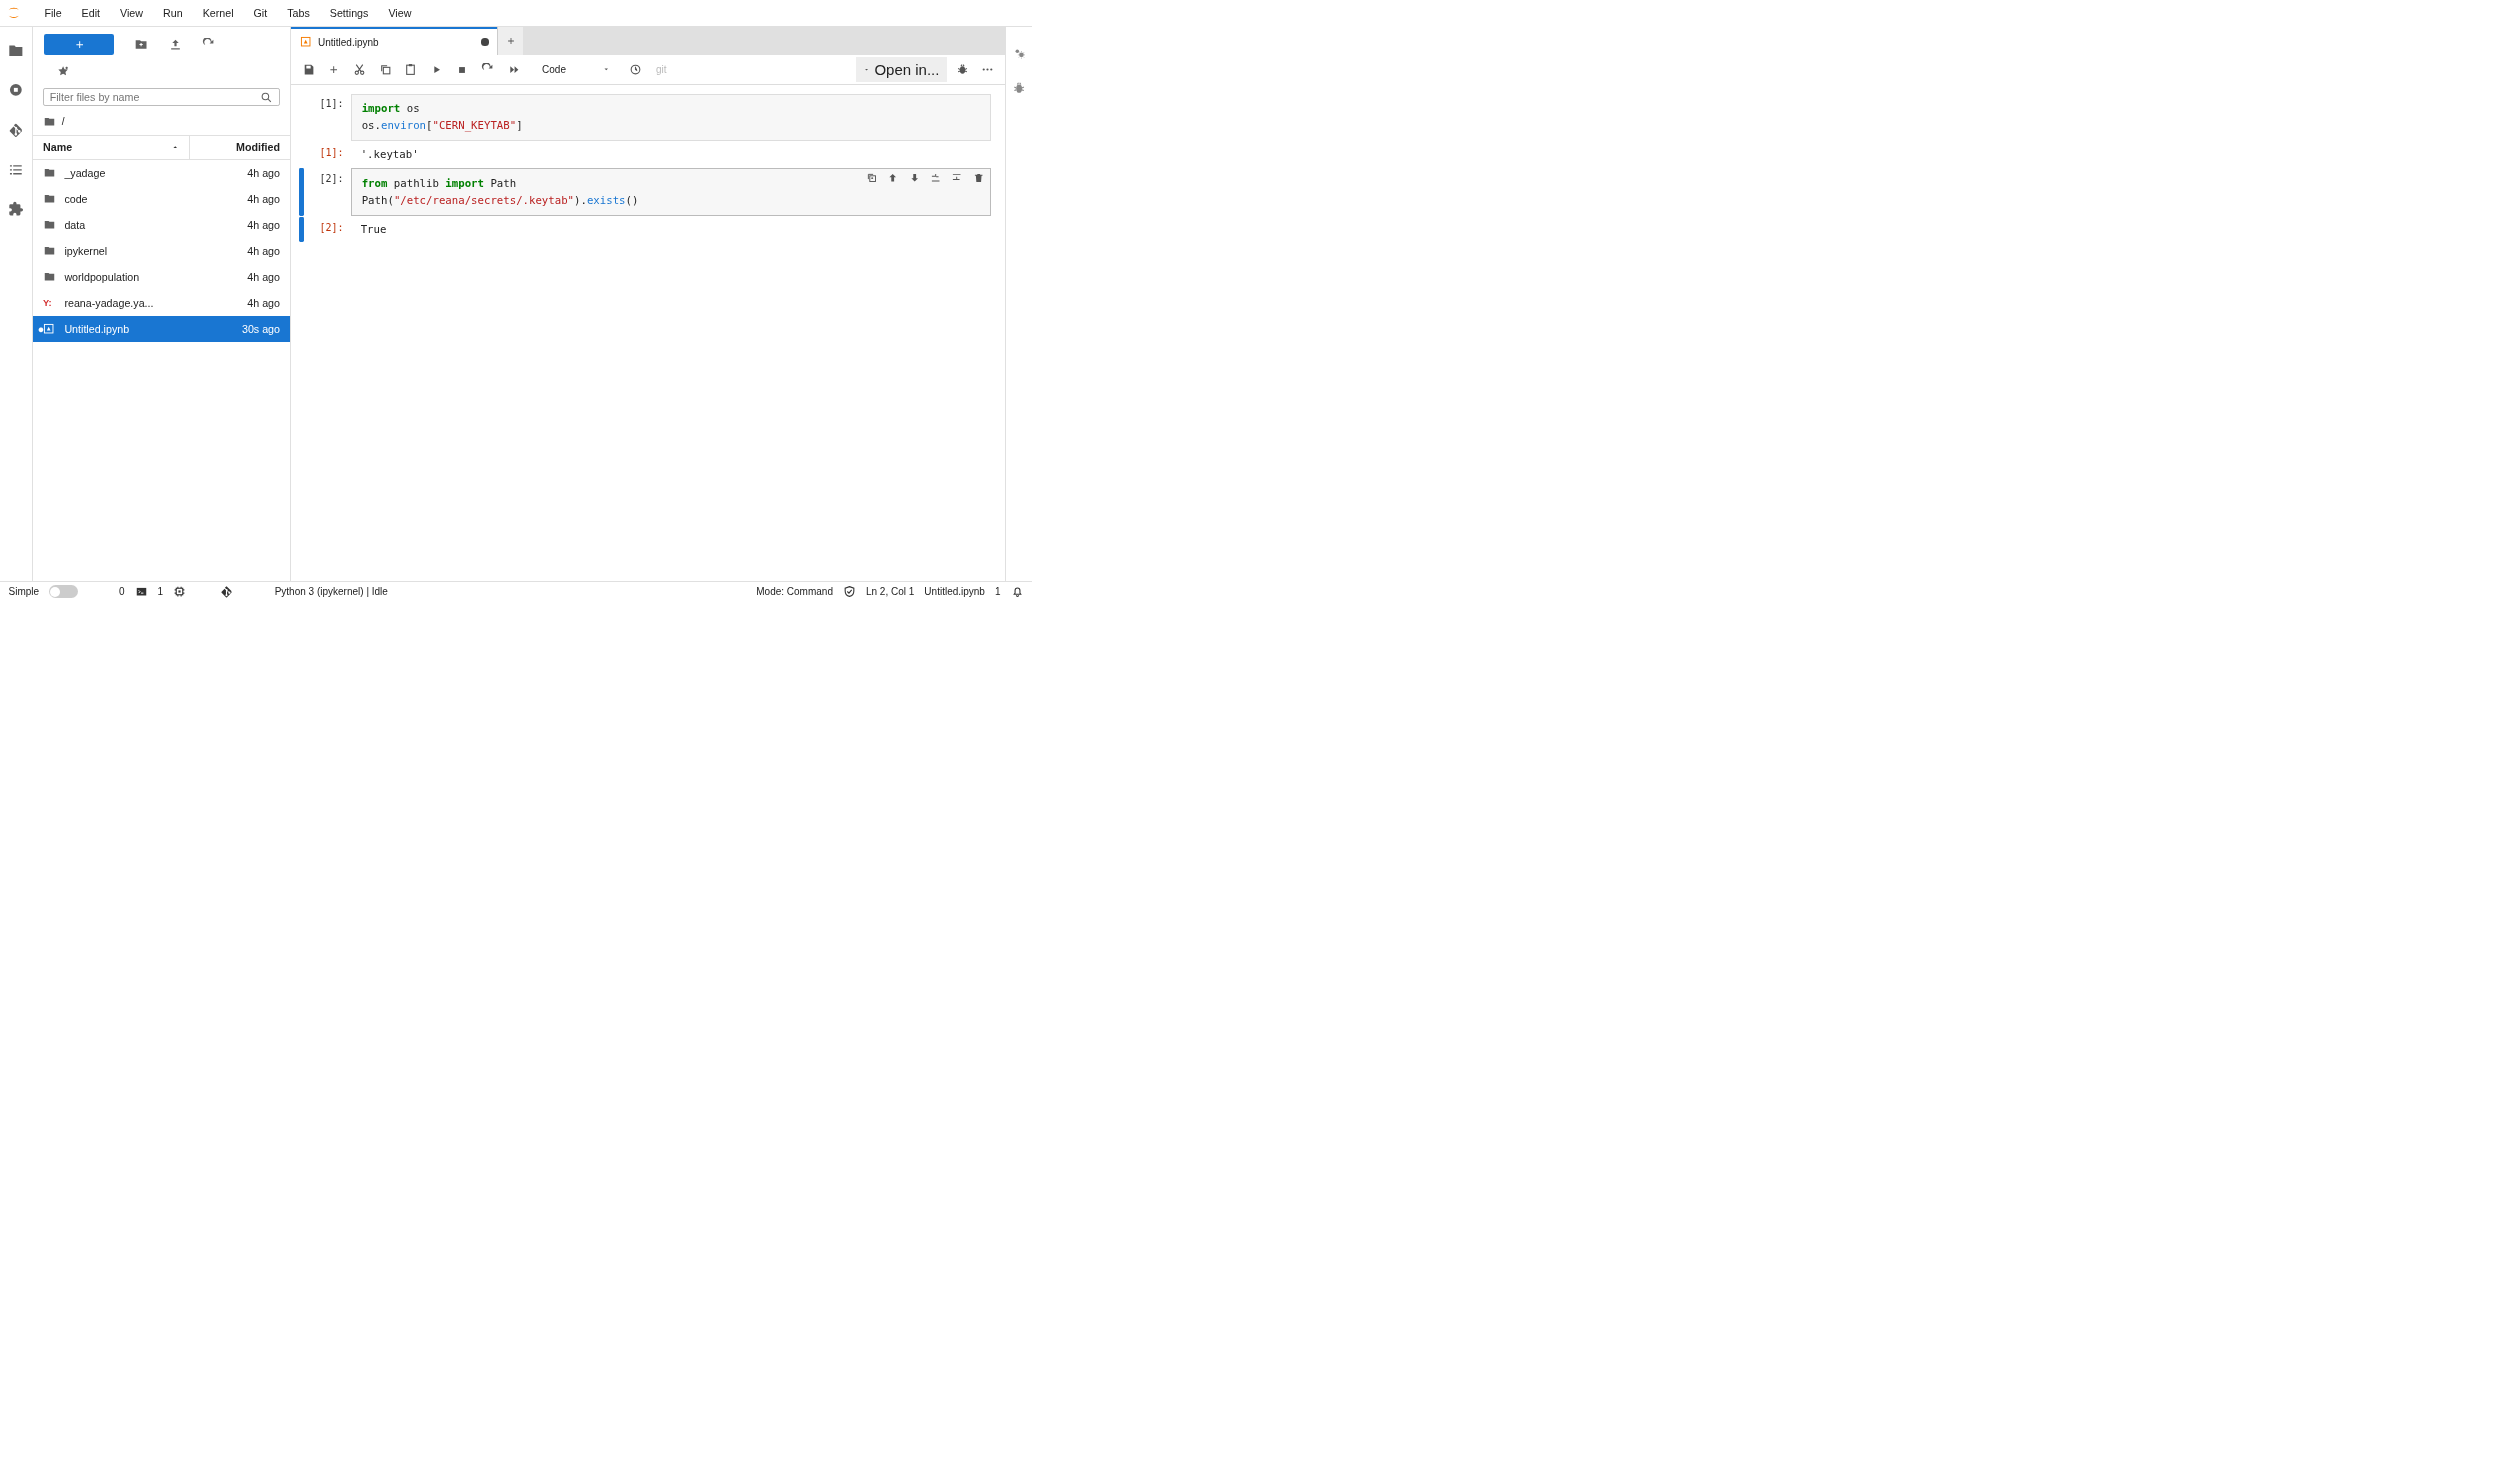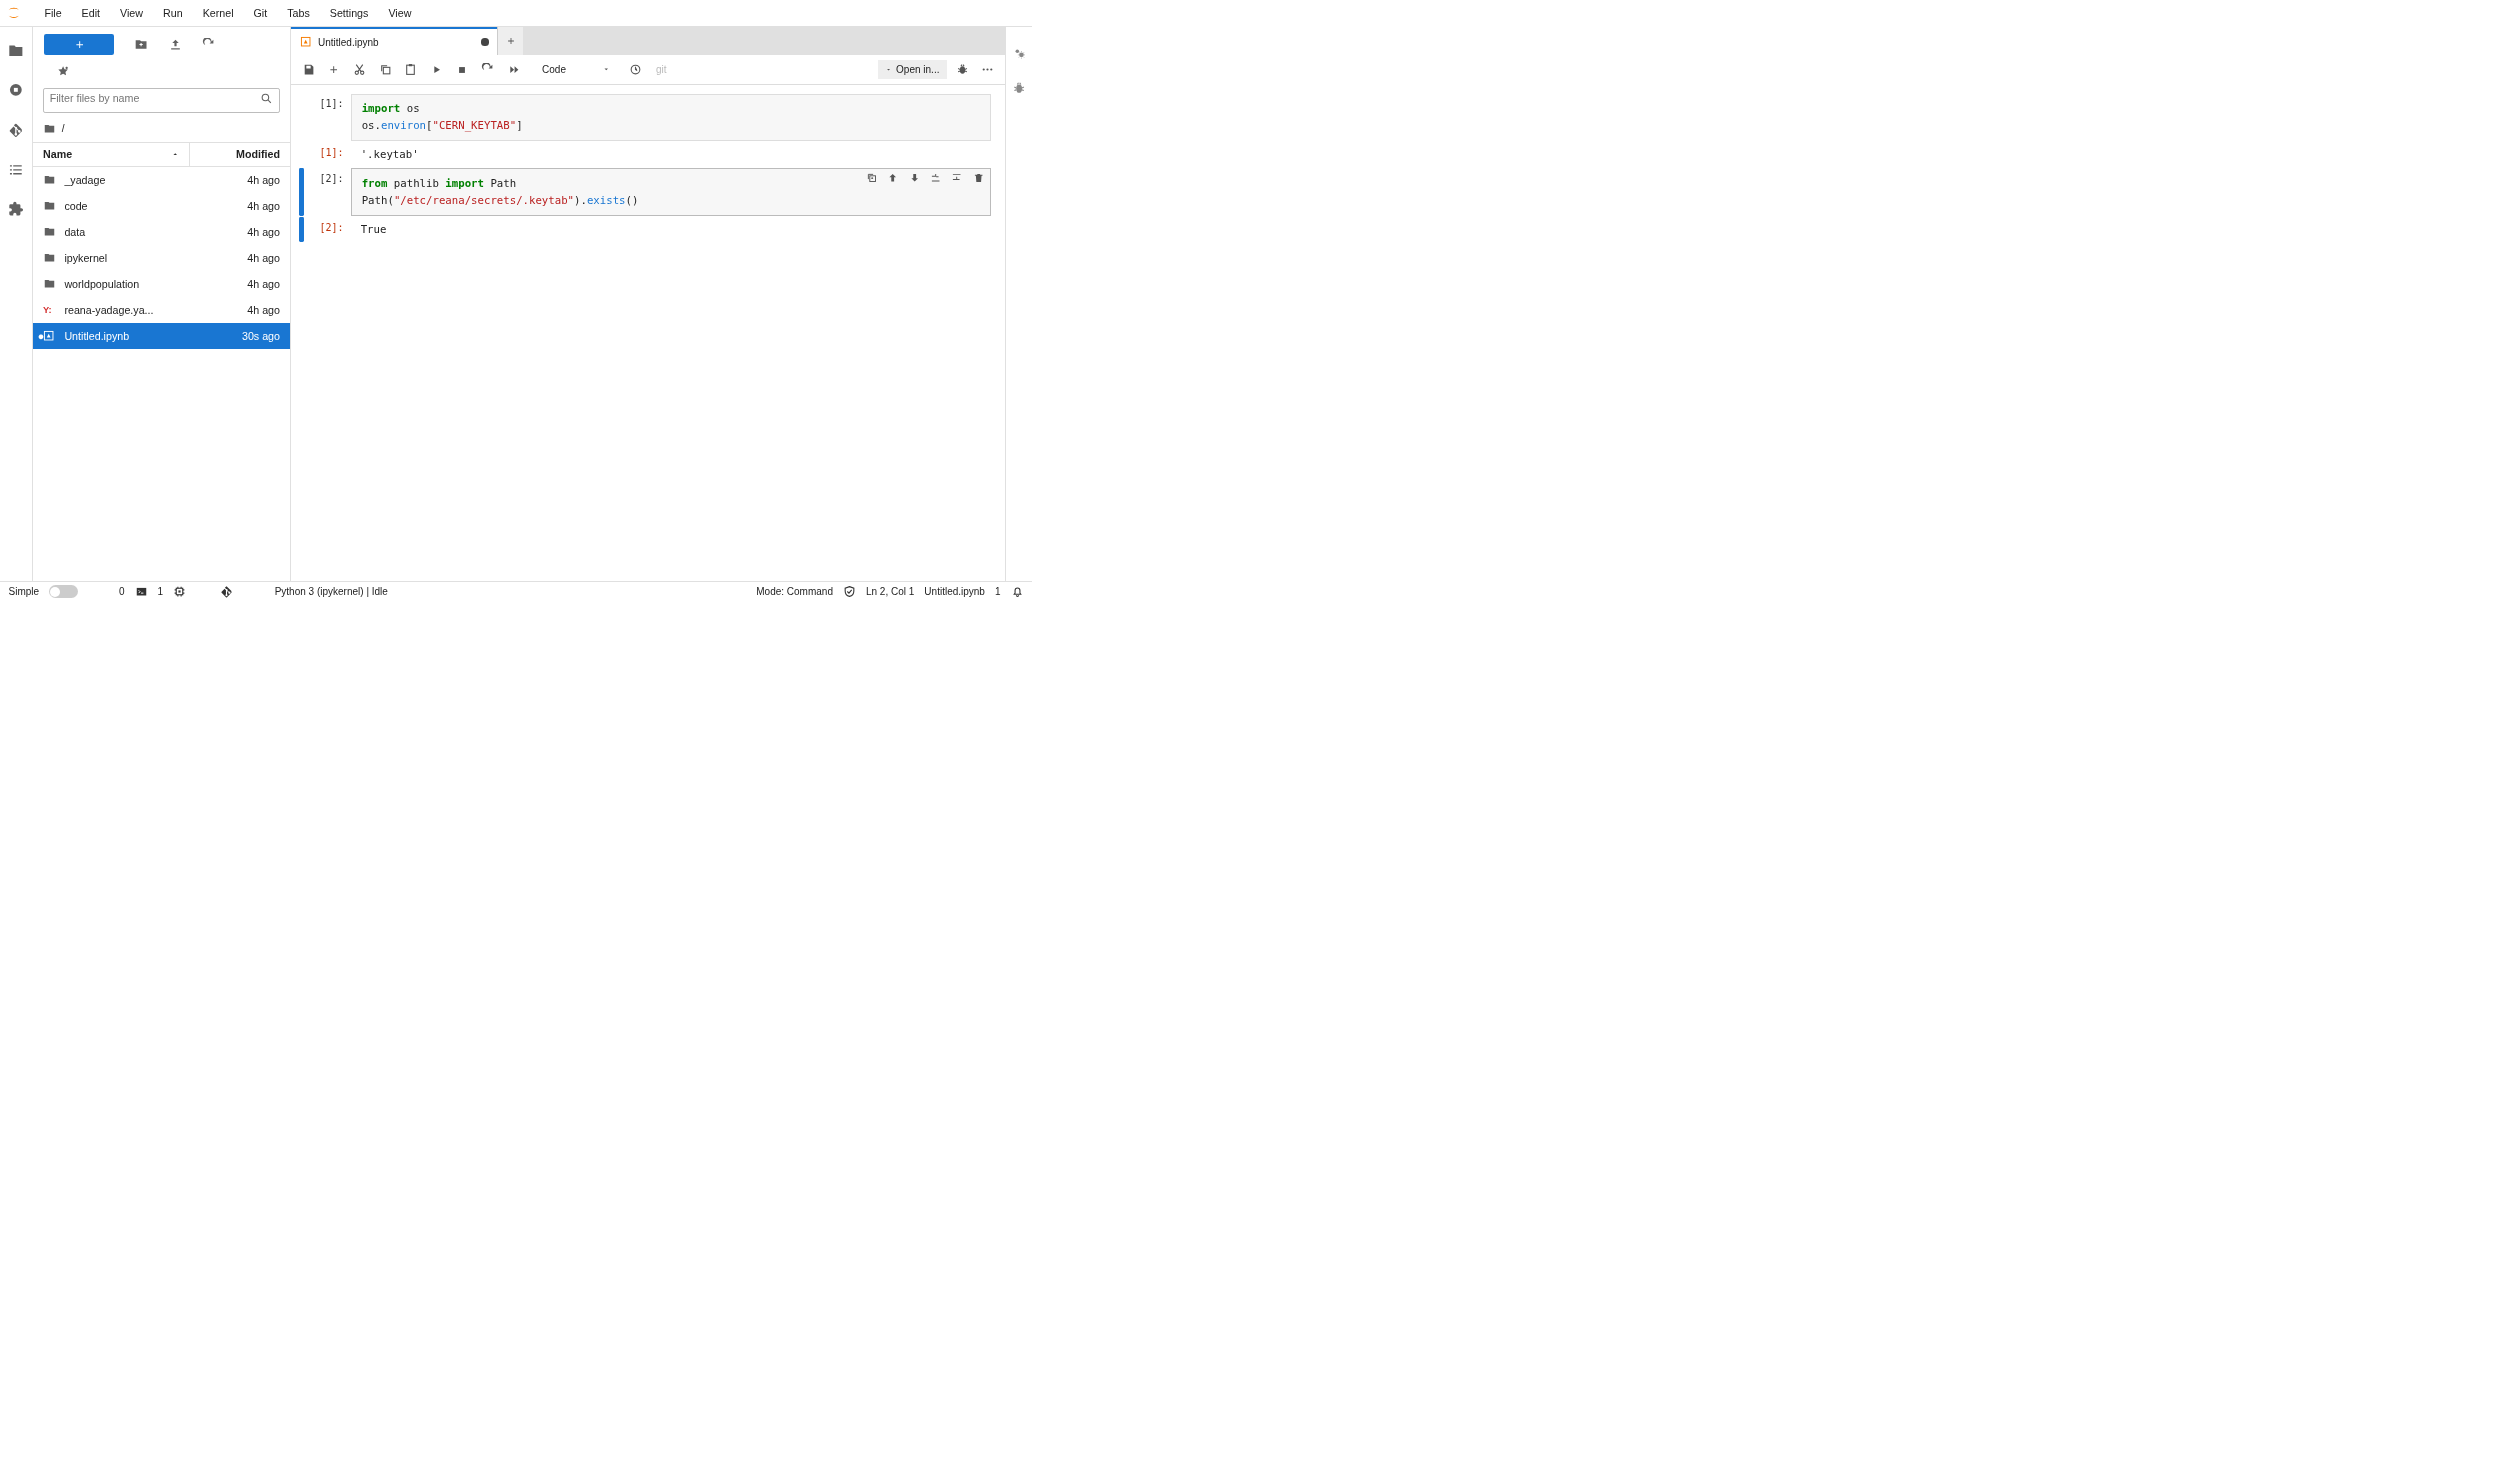--- a/index.html
+++ b/index.html
@@ -48,22 +48,22 @@
 .new-launcher {
   background: #1976d2; color: #fff; border-radius: 2.1px;
   width: 70px; height: 21.4px; display: flex; align-items: center; justify-content: center;
   cursor: pointer;
 }
 .fp-tool-ic { color: #616161; cursor: pointer; }
 .suggestion-ic { padding: 5.7px 0 4.3px 23px; }
 
 .filter-wrap { padding: 4.3px 10px 4.3px 10px; }
 .filter-box {
-  display: flex; align-items: flex-start; border: 0.7px solid #bdbdbd;
-  border-radius: 2.1px; padding: 2.8px 5.7px; height: 25px;
+  display: flex; align-items: center; border: 0.7px solid #bdbdbd;
+  border-radius: 2.1px; padding: 2.8px 5.7px; height: 18px;
 }
 .filter-box input {
   flex: 1; border: none; outline: none; font-size: 10.7px; background: transparent;
 }
 
 .breadcrumb {
   display: flex; align-items: center; padding: 5.7px 10px 7.1px 10px; gap: 5.7px;
   border-bottom: 0.7px solid #e0e0e0;
 }
 
@@ -106,21 +106,21 @@
   display: flex; align-items: center; padding: 0 7.1px; gap: 5.7px;
 }
 .nb-toolbar .nbic { width: 20px; height: 20px; display: flex; align-items: center; justify-content: center; cursor: pointer; color: #555; }
 .cell-type {
   display: flex; align-items: center; gap: 36px; padding: 0 7.1px; cursor: pointer;
   margin-left: 5.7px; min-width: 85px;
 }
 .nb-toolbar .spacer { flex: 1; }
 .open-in {
   background: #eee; padding: 3.6px 7.1px; display: flex; align-items: center; gap: 4px;
-  cursor: pointer; font-size: 10px;
+  cursor: pointer; font-size: 15px;
 }
 
 .nb-body { flex: 1; background: #fff; overflow-y: auto; padding: 8.5px 14.2px 14.2px 5.7px; }
 .cell { display: flex; margin-bottom: 1.4px; }
 .gutter { width: 10px; }
 .gutter-bar { width: 5.7px; background: #1976d2; border-radius: 1.4px; height: 100%; margin-left: 2.1px; }
 .prompt {
   width: 44px; text-align: right; padding: 4.3px 7.1px 0 0;
   font-family: "SFMono-Regular", Consolas, monospace; font-size: 10px; color: #333; flex-shrink: 0;
 }

